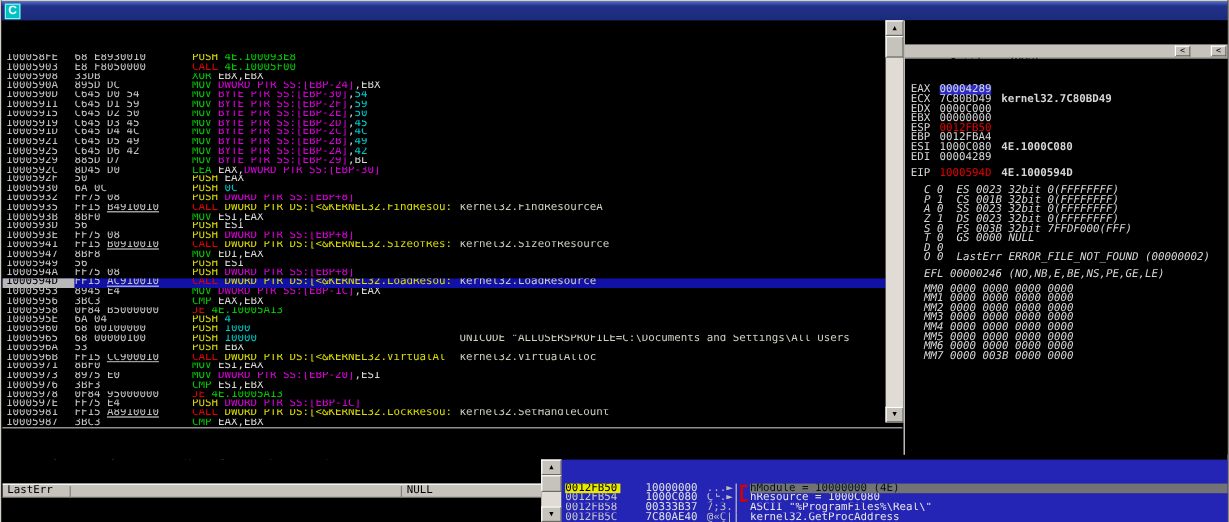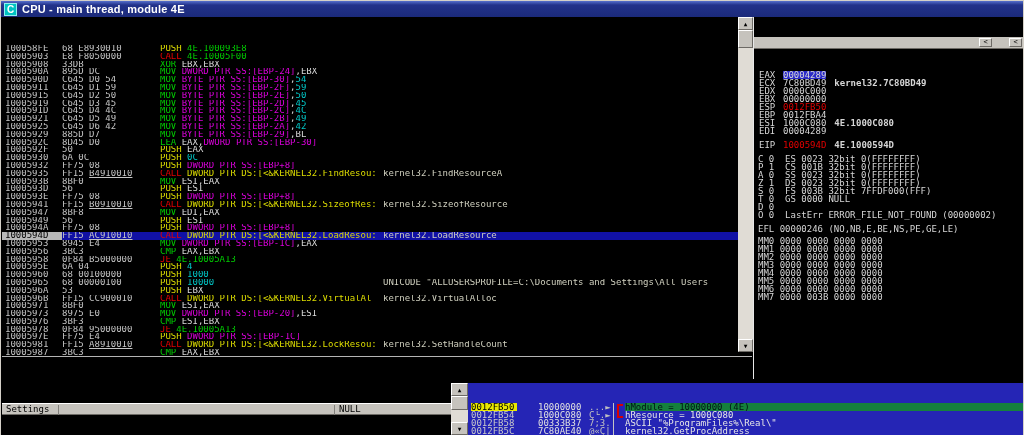--- a/index.html
+++ b/index.html
@@ -37,51 +37,50 @@
     border-left:1px solid #e8e8e8;box-sizing:border-box;overflow:hidden;}
   .regtitle{position:relative;height:12px;background:#c6c3bd;border-bottom:1px solid #6d6a65;
     color:#000;line-height:11px;padding-left:5px;box-sizing:border-box;}
   .regbtn{position:absolute;top:1px;width:13px;height:9px;background:#c6c3bd;box-sizing:border-box;
     border:1px solid;border-color:#fff #6d6a65 #6d6a65 #fff;font-size:7px;line-height:7px;text-align:center;}
   .regcontent{padding-top:2px;}
   .rrow{display:flex;height:8px;line-height:8px;color:#d6d6d6;}
   .rn{flex:none;width:24px;margin-left:5px;}
   .rv.red{color:#e20000}.rv.hl{background:#2a2ac8;}
   .rx{margin-left:8px;font-weight:bold;}
-  .rpre{height:8px;line-height:8px;margin-left:4px;color:#d6d6d6;}
+  .rpre{height:8px;line-height:8px;margin-left:16px;color:#d6d6d6;font-style:italic;}
   .sp6{height:6px}.sp4{height:4px}
   
   .dump{position:absolute;left:1px;top:383px;width:449px;height:52px;overflow:hidden;background:#000;}
   .dumphdr{position:relative;height:12px;background:#c6c3bd;border-top:1px solid #fff;
     border-bottom:1px solid #6d6a65;color:#000;line-height:10px;box-sizing:border-box;}
   .dumphdr span{position:absolute;top:0;}
   .hsep{width:1px;height:10px;background:#82807b;top:1px !important;}
   
   .stack{position:absolute;left:467px;top:383px;width:557px;height:52px;background:#2525b5;overflow:hidden;}
   .srow{display:flex;height:8px;line-height:8px;position:relative;}
   .sa{flex:none;width:46px;margin-left:3px;color:#c9c9c9;overflow:hidden;}
   .sa.sel{background:#e8e800;color:#000;}
   .sv{flex:none;width:46px;margin-left:21px;color:#e0e0e0;}
   .st{flex:none;width:24px;margin-left:5px;color:#c0c0c0;overflow:hidden;}
   .sbr{flex:none;width:12px;border-left:1px solid #c4c4c4;box-sizing:border-box;position:relative;}
   .sbr.b1::after{content:"";position:absolute;left:3px;top:1px;width:4px;height:6px;
     border-left:2px solid #d80000;border-top:2px solid #d80000;}
   .sbr.b2::after{content:"";position:absolute;left:3px;top:0;width:4px;height:5px;
     border-left:2px solid #d80000;border-bottom:2px solid #d80000;}
   .sc{flex:1;color:#e6e6e6;overflow:hidden;}
-  .sc.bar{background:#15803d;color:#001414;}
+  .sc.bar{background:#737373;color:#001414;}
 </style>
 </head>
 <body>
 
 <div class="window">
 
   <div class="titlebar">
     <span class="titleicon">C</span>
-    <span class="titletext">CPU - main thread, module 4E</span>
   </div>
 
   <div class="disasm">
     <div><div class="drow"><span class="da">100058FE</span><span class="db">68 E8930010</span><span class="ds"><span class="y">PUSH </span><span class="g">4E.100093E8</span></span><span class="dc"></span></div><div class="drow"><span class="da">10005903</span><span class="db">E8 F8050000</span><span class="ds"><span class="r">CALL </span><span class="g">4E.10005F00</span></span><span class="dc"></span></div><div class="drow"><span class="da">10005908</span><span class="db">33DB</span><span class="ds"><span class="g">XOR </span><span class="w">EBX,EBX</span></span><span class="dc"></span></div><div class="drow"><span class="da">1000590A</span><span class="db">895D DC</span><span class="ds"><span class="g">MOV </span><span class="m">DWORD PTR SS:[EBP-24]</span><span class="w">,EBX</span></span><span class="dc"></span></div><div class="drow"><span class="da">1000590D</span><span class="db">C645 D0 54</span><span class="ds"><span class="g">MOV </span><span class="m">BYTE PTR SS:[EBP-30]</span><span class="w">,</span><span class="c">54</span></span><span class="dc"></span></div><div class="drow"><span class="da">10005911</span><span class="db">C645 D1 59</span><span class="ds"><span class="g">MOV </span><span class="m">BYTE PTR SS:[EBP-2F]</span><span class="w">,</span><span class="c">59</span></span><span class="dc"></span></div><div class="drow"><span class="da">10005915</span><span class="db">C645 D2 50</span><span class="ds"><span class="g">MOV </span><span class="m">BYTE PTR SS:[EBP-2E]</span><span class="w">,</span><span class="c">50</span></span><span class="dc"></span></div><div class="drow"><span class="da">10005919</span><span class="db">C645 D3 45</span><span class="ds"><span class="g">MOV </span><span class="m">BYTE PTR SS:[EBP-2D]</span><span class="w">,</span><span class="c">45</span></span><span class="dc"></span></div><div class="drow"><span class="da">1000591D</span><span class="db">C645 D4 4C</span><span class="ds"><span class="g">MOV </span><span class="m">BYTE PTR SS:[EBP-2C]</span><span class="w">,</span><span class="c">4C</span></span><span class="dc"></span></div><div class="drow"><span class="da">10005921</span><span class="db">C645 D5 49</span><span class="ds"><span class="g">MOV </span><span class="m">BYTE PTR SS:[EBP-2B]</span><span class="w">,</span><span class="c">49</span></span><span class="dc"></span></div><div class="drow"><span class="da">10005925</span><span class="db">C645 D6 42</span><span class="ds"><span class="g">MOV </span><span class="m">BYTE PTR SS:[EBP-2A]</span><span class="w">,</span><span class="c">42</span></span><span class="dc"></span></div><div class="drow"><span class="da">10005929</span><span class="db">885D D7</span><span class="ds"><span class="g">MOV </span><span class="m">BYTE PTR SS:[EBP-29]</span><span class="w">,BL</span></span><span class="dc"></span></div><div class="drow"><span class="da">1000592C</span><span class="db">8D45 D0</span><span class="ds"><span class="g">LEA </span><span class="w">EAX,</span><span class="m">DWORD PTR SS:[EBP-30]</span></span><span class="dc"></span></div><div class="drow"><span class="da">1000592F</span><span class="db">50</span><span class="ds"><span class="y">PUSH </span><span class="w">EAX</span></span><span class="dc"></span></div><div class="drow"><span class="da">10005930</span><span class="db">6A 0C</span><span class="ds"><span class="y">PUSH </span><span class="c">0C</span></span><span class="dc"></span></div><div class="drow"><span class="da">10005932</span><span class="db">FF75 08</span><span class="ds"><span class="y">PUSH </span><span class="m">DWORD PTR SS:[EBP+8]</span></span><span class="dc"></span></div><div class="drow"><span class="da">10005935</span><span class="db">FF15 <span class="ul">B4910010</span></span><span class="ds"><span class="r">CALL </span><span class="y">DWORD PTR DS:[&lt;&amp;KERNEL32.FindResou:</span></span><span class="dc">kernel32.FindResourceA</span></div><div class="drow"><span class="da">1000593B</span><span class="db">8BF0</span><span class="ds"><span class="g">MOV </span><span class="w">ESI,EAX</span></span><span class="dc"></span></div><div class="drow"><span class="da">1000593D</span><span class="db">56</span><span class="ds"><span class="y">PUSH </span><span class="w">ESI</span></span><span class="dc"></span></div><div class="drow"><span class="da">1000593E</span><span class="db">FF75 08</span><span class="ds"><span class="y">PUSH </span><span class="m">DWORD PTR SS:[EBP+8]</span></span><span class="dc"></span></div><div class="drow"><span class="da">10005941</span><span class="db">FF15 <span class="ul">B0910010</span></span><span class="ds"><span class="r">CALL </span><span class="y">DWORD PTR DS:[&lt;&amp;KERNEL32.SizeofRes:</span></span><span class="dc">kernel32.SizeofResource</span></div><div class="drow"><span class="da">10005947</span><span class="db">8BF8</span><span class="ds"><span class="g">MOV </span><span class="w">EDI,EAX</span></span><span class="dc"></span></div><div class="drow"><span class="da">10005949</span><span class="db">56</span><span class="ds"><span class="y">PUSH </span><span class="w">ESI</span></span><span class="dc"></span></div><div class="drow"><span class="da">1000594A</span><span class="db">FF75 08</span><span class="ds"><span class="y">PUSH </span><span class="m">DWORD PTR SS:[EBP+8]</span></span><span class="dc"></span></div><div class="drow sel"><span class="da">1000594D</span><span class="db">FF15 <span class="ul">AC910010</span></span><span class="ds"><span class="r">CALL </span><span class="y">DWORD PTR DS:[&lt;&amp;KERNEL32.LoadResou:</span></span><span class="dc">kernel32.LoadResource</span></div><div class="drow"><span class="da">10005953</span><span class="db">8945 E4</span><span class="ds"><span class="g">MOV </span><span class="m">DWORD PTR SS:[EBP-1C]</span><span class="w">,EAX</span></span><span class="dc"></span></div><div class="drow"><span class="da">10005956</span><span class="db">3BC3</span><span class="ds"><span class="g">CMP </span><span class="w">EAX,EBX</span></span><span class="dc"></span></div><div class="drow"><span class="da">10005958</span><span class="db">0F84 B5000000</span><span class="ds"><span class="r">JE </span><span class="g">4E.10005A13</span></span><span class="dc"></span></div><div class="drow"><span class="da">1000595E</span><span class="db">6A 04</span><span class="ds"><span class="y">PUSH </span><span class="c">4</span></span><span class="dc"></span></div><div class="drow"><span class="da">10005960</span><span class="db">68 00100000</span><span class="ds"><span class="y">PUSH </span><span class="c">1000</span></span><span class="dc"></span></div><div class="drow"><span class="da">10005965</span><span class="db">68 00000100</span><span class="ds"><span class="y">PUSH </span><span class="c">10000</span></span><span class="dc">UNICODE "ALLUSERSPROFILE=C:\Documents and Settings\All Users</span></div><div class="drow"><span class="da">1000596A</span><span class="db">53</span><span class="ds"><span class="y">PUSH </span><span class="w">EBX</span></span><span class="dc"></span></div><div class="drow"><span class="da">1000596B</span><span class="db">FF15 <span class="ul">CC900010</span></span><span class="ds"><span class="r">CALL </span><span class="y">DWORD PTR DS:[&lt;&amp;KERNEL32.VirtualAl</span></span><span class="dc">kernel32.VirtualAlloc</span></div><div class="drow"><span class="da">10005971</span><span class="db">8BF0</span><span class="ds"><span class="g">MOV </span><span class="w">ESI,EAX</span></span><span class="dc"></span></div><div class="drow"><span class="da">10005973</span><span class="db">8975 E0</span><span class="ds"><span class="g">MOV </span><span class="m">DWORD PTR SS:[EBP-20]</span><span class="w">,ESI</span></span><span class="dc"></span></div><div class="drow"><span class="da">10005976</span><span class="db">3BF3</span><span class="ds"><span class="g">CMP </span><span class="w">ESI,EBX</span></span><span class="dc"></span></div><div class="drow"><span class="da">10005978</span><span class="db">0F84 95000000</span><span class="ds"><span class="r">JE </span><span class="g">4E.10005A13</span></span><span class="dc"></span></div><div class="drow"><span class="da">1000597E</span><span class="db">FF75 E4</span><span class="ds"><span class="y">PUSH </span><span class="m">DWORD PTR SS:[EBP-1C]</span></span><span class="dc"></span></div><div class="drow"><span class="da">10005981</span><span class="db">FF15 <span class="ul">A8910010</span></span><span class="ds"><span class="r">CALL </span><span class="y">DWORD PTR DS:[&lt;&amp;KERNEL32.LockResou:</span></span><span class="dc">kernel32.SetHandleCount</span></div><div class="drow"><span class="da">10005987</span><span class="db">3BC3</span><span class="ds"><span class="g">CMP </span><span class="w">EAX,EBX</span></span><span class="dc"></span></div><div class="drow"><span class="da">10005989</span><span class="db">74 79</span><span class="ds"><span class="r">JE SHORT </span><span class="g">4E.10005A04</span></span><span class="dc"></span></div></div>
   </div>
 
   <div class="vscroll">
     <span class="sbtn" style="top:0;height:13px;">▲</span>
     <span class="sthumb" style="top:13px;height:18px;"></span>
     <span class="sbtn" style="bottom:0;height:13px;">▼</span>
@@ -95,21 +94,21 @@
     <div class="regtitle">
       <span>Settings (MMX)</span>
       <span class="regbtn" style="right:33px;">&lt;</span>
       <span class="regbtn" style="right:3px;">&lt;</span>
     </div>
     <div class="regcontent"><div class="rrow"><span class="rn">EAX</span><span class="rv hl">00004289</span></div><div class="rrow"><span class="rn">ECX</span><span class="rv ">7C80BD49</span><span class="rx">kernel32.7C80BD49</span></div><div class="rrow"><span class="rn">EDX</span><span class="rv ">0000C000</span></div><div class="rrow"><span class="rn">EBX</span><span class="rv ">00000000</span></div><div class="rrow"><span class="rn">ESP</span><span class="rv red">0012FB50</span></div><div class="rrow"><span class="rn">EBP</span><span class="rv ">0012FBA4</span></div><div class="rrow"><span class="rn">ESI</span><span class="rv ">1000C080</span><span class="rx">4E.1000C080</span></div><div class="rrow"><span class="rn">EDI</span><span class="rv ">00004289</span></div><div class="sp6"></div><div class="rrow"><span class="rn">EIP</span><span class="rv red">1000594D</span><span class="rx">4E.1000594D</span></div><div class="sp6"></div><div class="rpre">C 0  ES 0023 32bit 0(FFFFFFFF)</div><div class="rpre">P 1  CS 001B 32bit 0(FFFFFFFF)</div><div class="rpre">A 0  SS 0023 32bit 0(FFFFFFFF)</div><div class="rpre">Z 1  DS 0023 32bit 0(FFFFFFFF)</div><div class="rpre">S 0  FS 003B 32bit 7FFDF000(FFF)</div><div class="rpre">T 0  GS 0000 NULL</div><div class="rpre">D 0</div><div class="rpre">O 0  LastErr ERROR_FILE_NOT_FOUND (00000002)</div><div class="sp6"></div><div class="rpre">EFL 00000246 (NO,NB,E,BE,NS,PE,GE,LE)</div><div class="sp4"></div><div class="rpre">MM0 0000 0000 0000 0000</div><div class="rpre">MM1 0000 0000 0000 0000</div><div class="rpre">MM2 0000 0000 0000 0000</div><div class="rpre">MM3 0000 0000 0000 0000</div><div class="rpre">MM4 0000 0000 0000 0000</div><div class="rpre">MM5 0000 0000 0000 0000</div><div class="rpre">MM6 0000 0000 0000 0000</div><div class="rpre">MM7 0000 003B 0000 0000</div></div>
   </div>
 
   <div class="dump">
     <div class="dumphdr">
-      <span style="left:4px;">Settings</span>
+      <span style="left:4px;">LastErr</span>
       <span class="hsep" style="left:56px;"></span>
       <span style="left:61px;margin-top:19px;">Hex dump</span>
       <span class="hsep" style="left:332px;"></span>
       <span style="left:337px;">NULL</span>
     </div>
     
   </div>
 
   <div class="midscroll">
     <span class="sbtn" style="top:0;height:13px;">▲</span>

